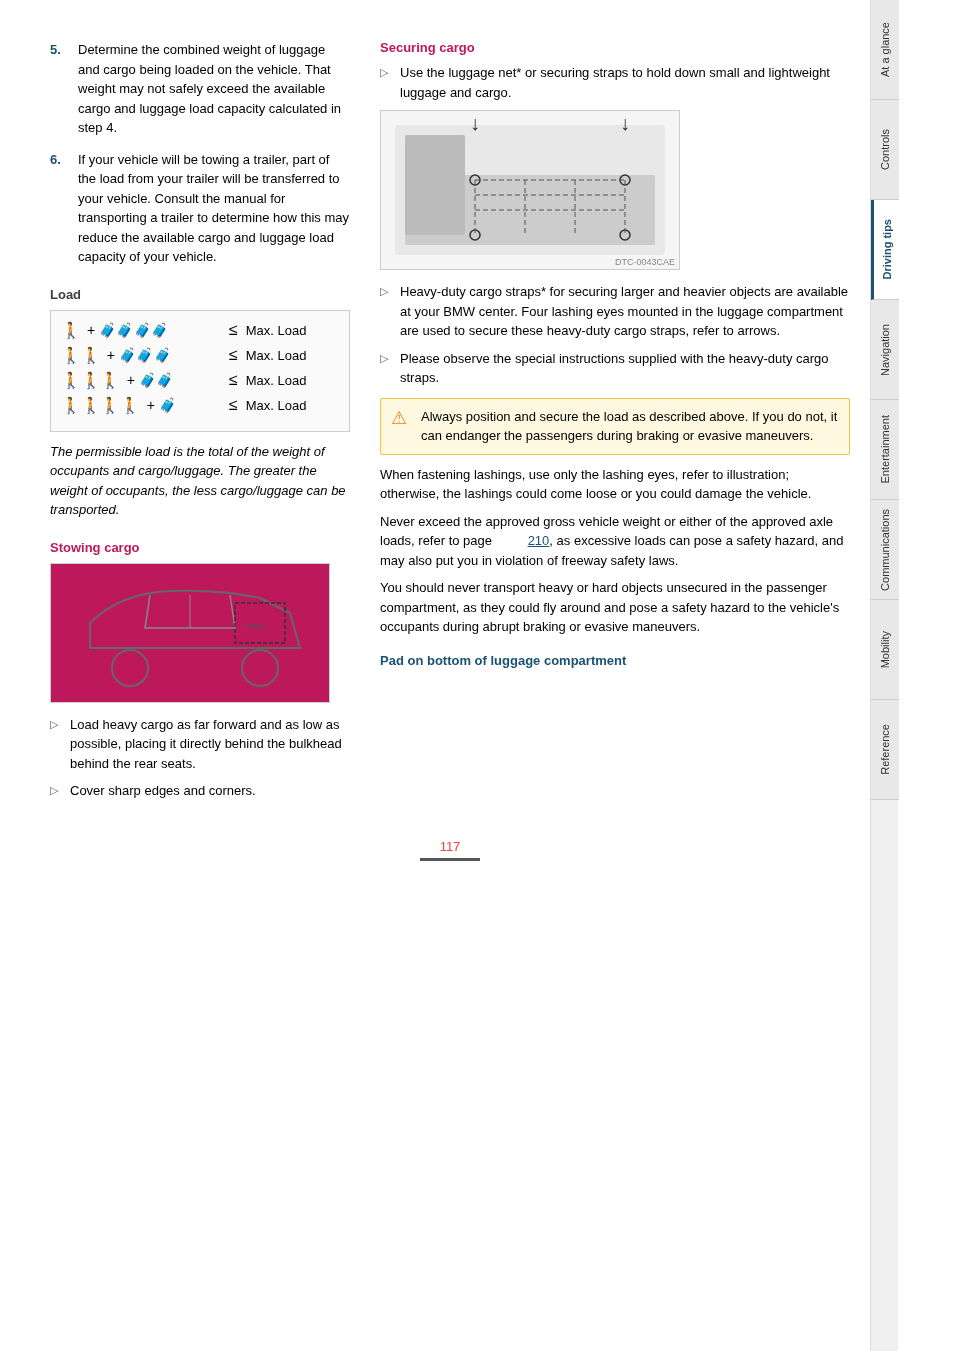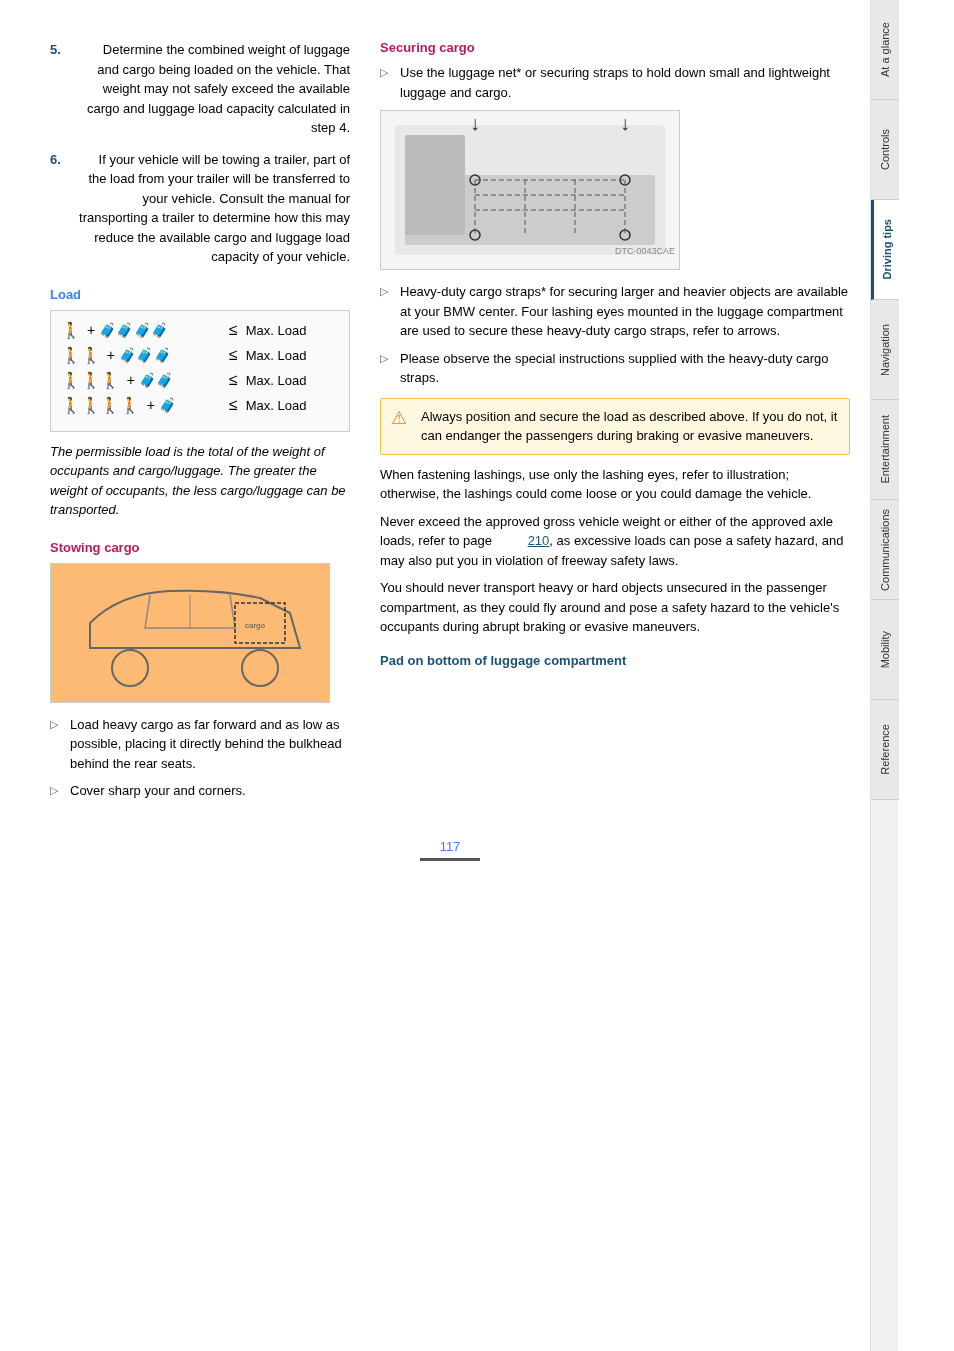--- a/index.html
+++ b/index.html
@@ -94,33 +94,32 @@
     .numbered-item .num {
       color: #1a5276;
       font-weight: bold;
       min-width: 20px;
       margin-right: 8px;
     }
 
     .numbered-item .text {
       flex: 1;
       line-height: 1.5;
-      text-align: right;
     }
 
     
     .load-section {
       margin-top: 20px;
       margin-bottom: 20px;
     }
 
     .load-title {
       font-size: 13px;
       font-weight: bold;
-      color: #3b82f6;
+      color: #404040;
       margin-bottom: 8px;
     }
 
     .load-diagram {
       border: 1px solid #ccc;
       padding: 10px;
       background: #fafafa;
       margin-bottom: 10px;
     }
 
@@ -171,21 +170,21 @@
 
     
     .stowing-section {
       margin-top: 20px;
     }
 
     .car-image-box {
       width: 280px;
       height: 140px;
       border: 1px solid #ccc;
-      background: #fdba74;
+      background: #be185d;
       margin-bottom: 12px;
       display: flex;
       align-items: center;
       justify-content: center;
       overflow: hidden;
     }
 
     
     .bullet-list {
       list-style: none;
@@ -263,21 +262,21 @@
       font-weight: bold;
       color: #1a5276;
       margin-top: 16px;
       margin-bottom: 14px;
     }
 
     
     .page-number {
       text-align: center;
       font-size: 13px;
-      color: #3b82f6;
+      color: #ef4444;
       margin-top: 30px;
     }
 
     .page-line {
       width: 60px;
       height: 3px;
       background: #555;
       margin: 4px auto 0;
     }
 
@@ -285,21 +284,21 @@
     .car-svg {
       width: 260px;
       height: 120px;
     }
 
     
     .img-ref {
       font-size: 9px;
       color: #888;
       position: absolute;
-      bottom: 13px;
+      bottom: 2px;
       right: 4px;
     }
   </style>
 </head>
 <body>
 
 <div class="main-content">
   <div class="two-col">
 
     <div class="left-col">
@@ -376,21 +375,21 @@
             <text x="185" y="55" font-size="8" fill="#555">cargo</text>
           </svg>
         </div>
         <ul class="bullet-list">
           <li>
             <span class="bullet-arrow">▷</span>
             <span>Load heavy cargo as far forward and as low as possible, placing it directly behind the bulkhead behind the rear seats.</span>
           </li>
           <li>
             <span class="bullet-arrow">▷</span>
-            <span>Cover sharp your and corners.</span>
+            <span>Cover sharp edges and corners.</span>
           </li>
         </ul>
       </div>
     </div>
 
     <div class="right-col">
 
       <div>
         <div class="section-header">Securing cargo</div>
         <ul class="bullet-list">

